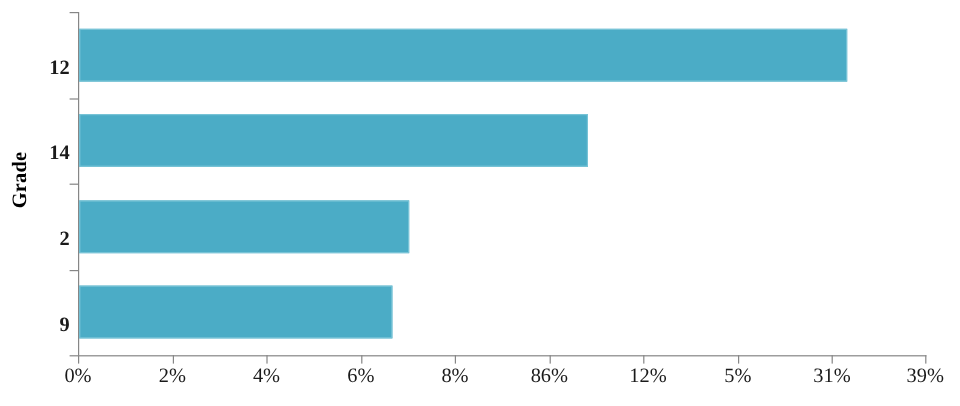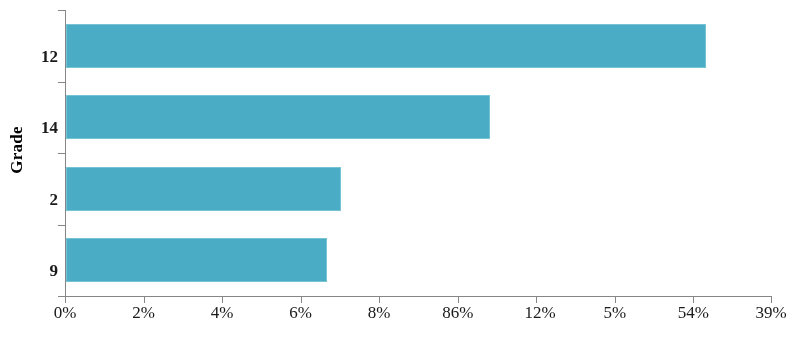--- a/index.html
+++ b/index.html
@@ -182,17 +182,17 @@
 
   <div class="x-labels">
     <div class="x-label" style="left:65px">0%</div>
     <div class="x-label" style="left:143.6px">2%</div>
     <div class="x-label" style="left:222.1px">4%</div>
     <div class="x-label" style="left:300.7px">6%</div>
     <div class="x-label" style="left:379.2px">8%</div>
     <div class="x-label" style="left:457.8px">86%</div>
     <div class="x-label" style="left:540px">12%</div>
     <div class="x-label" style="left:614.9px">5%</div>
-    <div class="x-label" style="left:693.4px">54%</div>
+    <div class="x-label" style="left:693.4px">31%</div>
     <div class="x-label" style="left:771px">39%</div>
   </div>
 
 </div>
 
 </body></html>

